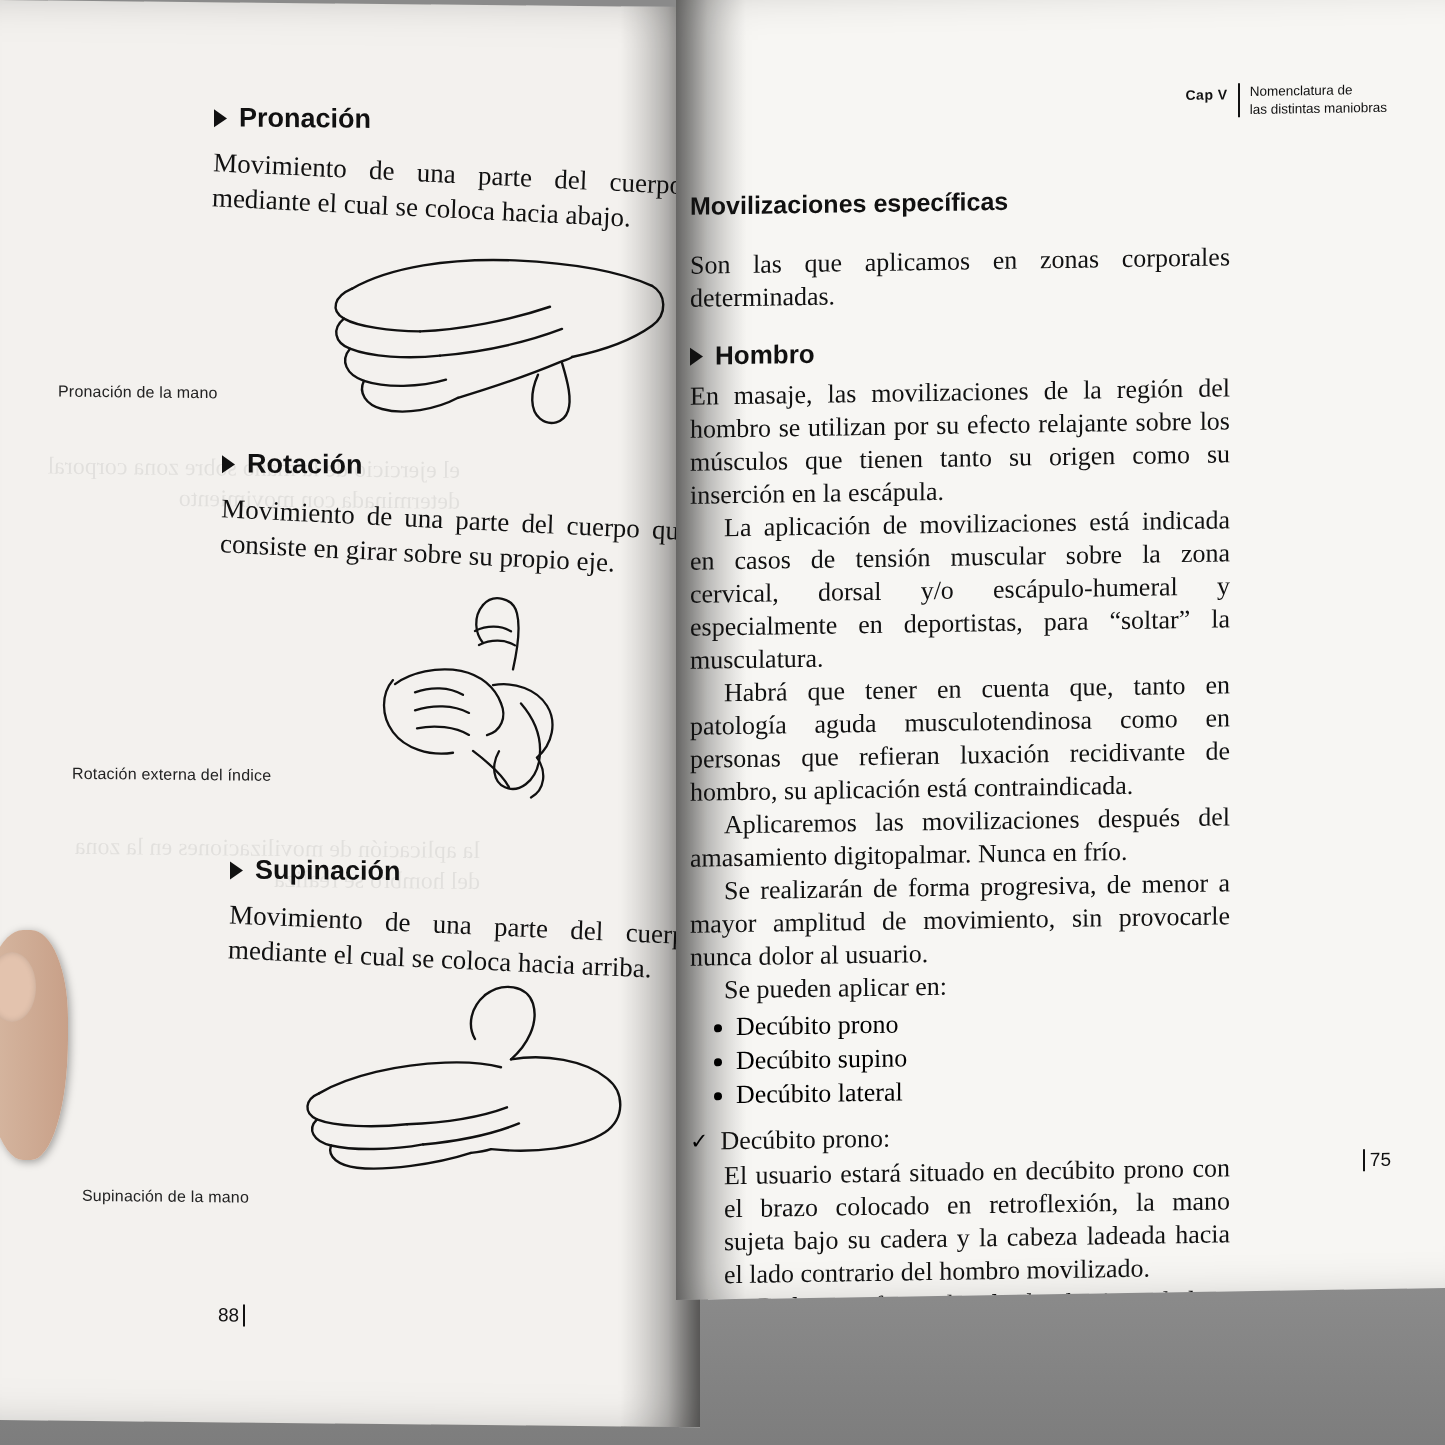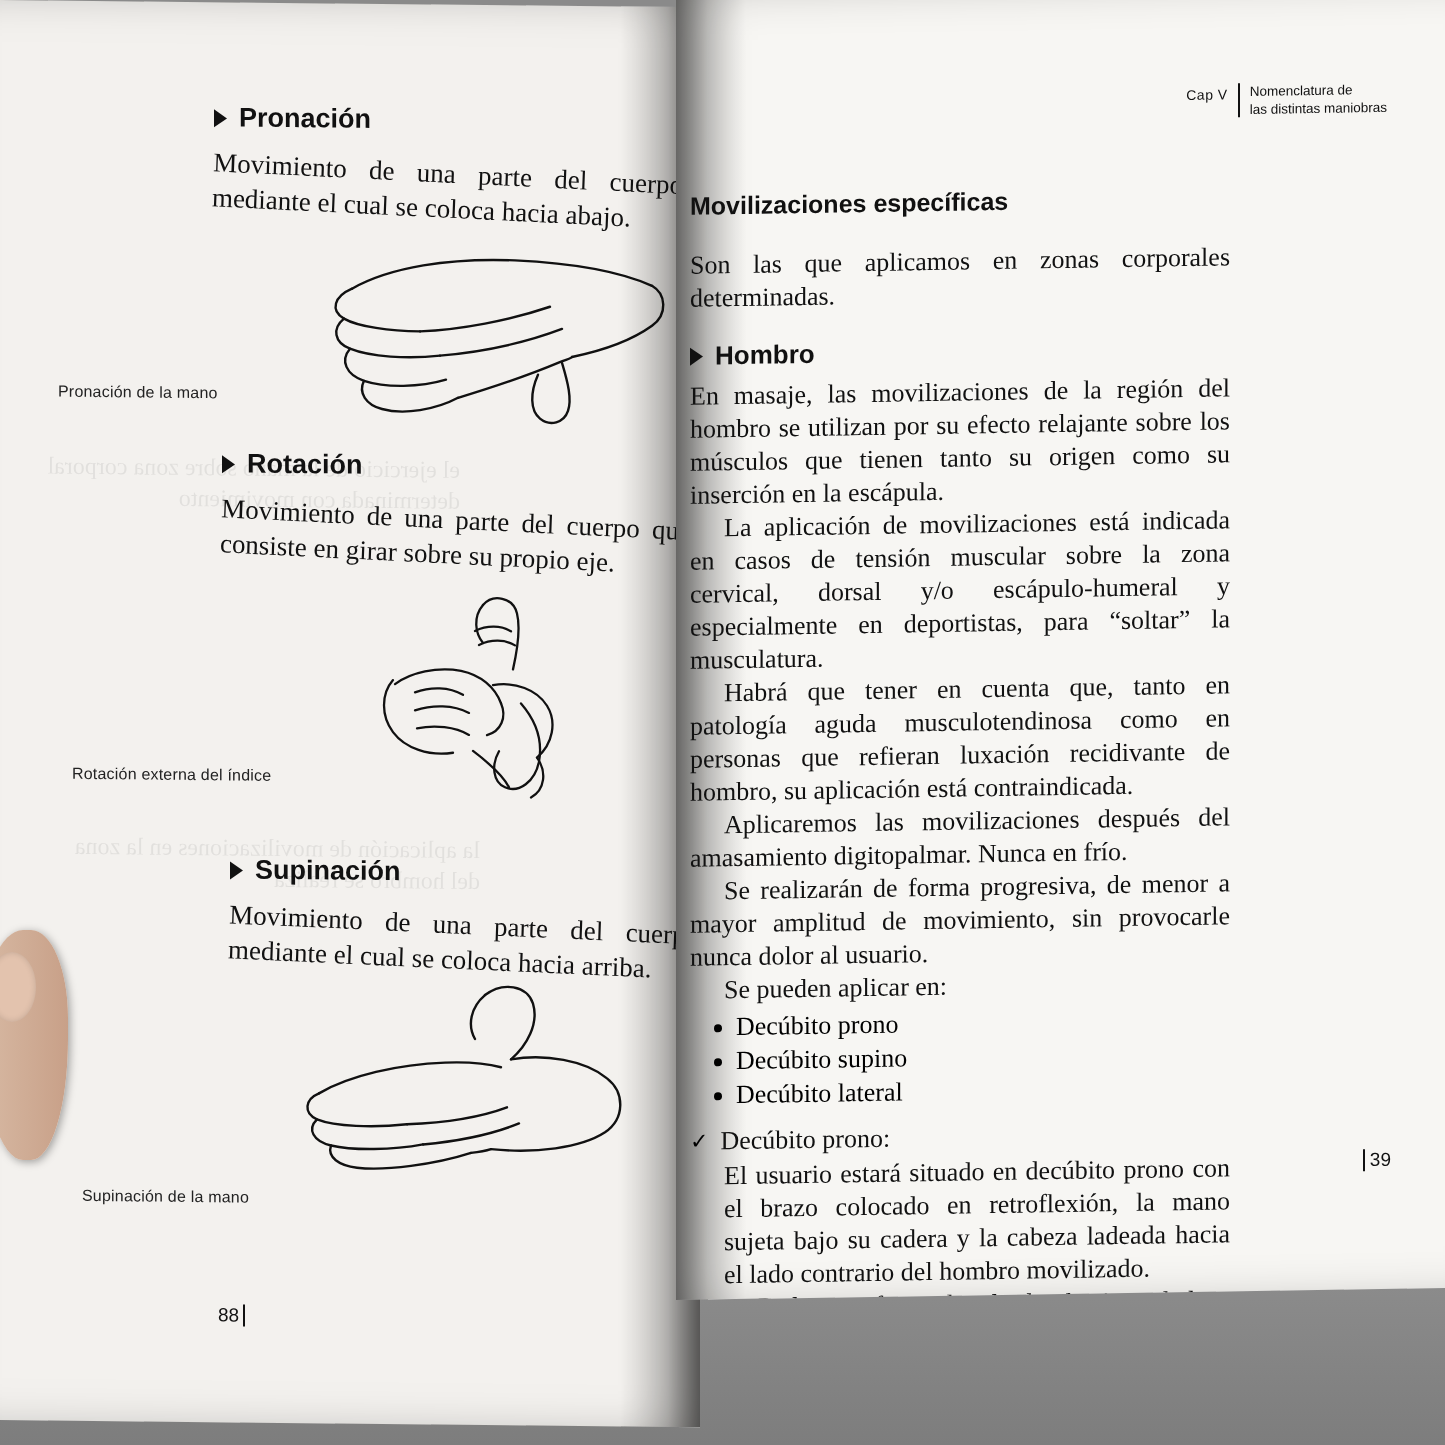--- a/index.html
+++ b/index.html
@@ -107,20 +107,21 @@
 
   
   .rp-header{
     position:absolute;right:58px;top:92px;
     display:flex;align-items:flex-start;gap:10px;
   }
   .rp-header .capv{
     font-family:"Liberation Sans", sans-serif;
     font-size:14px;letter-spacing:.5px;color:#111;
     padding-top:3px;
+    font-weight:bold;
   }
   .rp-header .rule{width:2px;height:34px;background:#111;}
   .rp-header .htxt{
     font-family:"Liberation Sans", sans-serif;
     font-size:13.5px;line-height:1.35;color:#111;
   }
 
   .rp-h2{
     font-family:"Liberation Sans", sans-serif;
     font-weight:bold;font-size:25px;color:#111;
@@ -313,21 +314,21 @@
         </div>
 
         <div class="rp-body" style="margin-left:34px;margin-top:2px;">
           <p>El usuario estará situado en decúbito prono con el brazo colocado en retroflexión, la mano sujeta bajo su cadera y la cabeza ladeada hacia el lado contrario del hombro movilizado.</p>
           <p class="ind">Podemos efectuarlas desde el mismo lado o desde el lado contrario.</p>
         </div>
       </div>
 
       <div class="rp-folio">
         <span class="bar"></span>
-        <span>39</span>
+        <span>75</span>
       </div>
 
     </div>
   </div>
 
   <div class="thumb">
     <div class="nail"></div>
   </div>
 
 </div>

